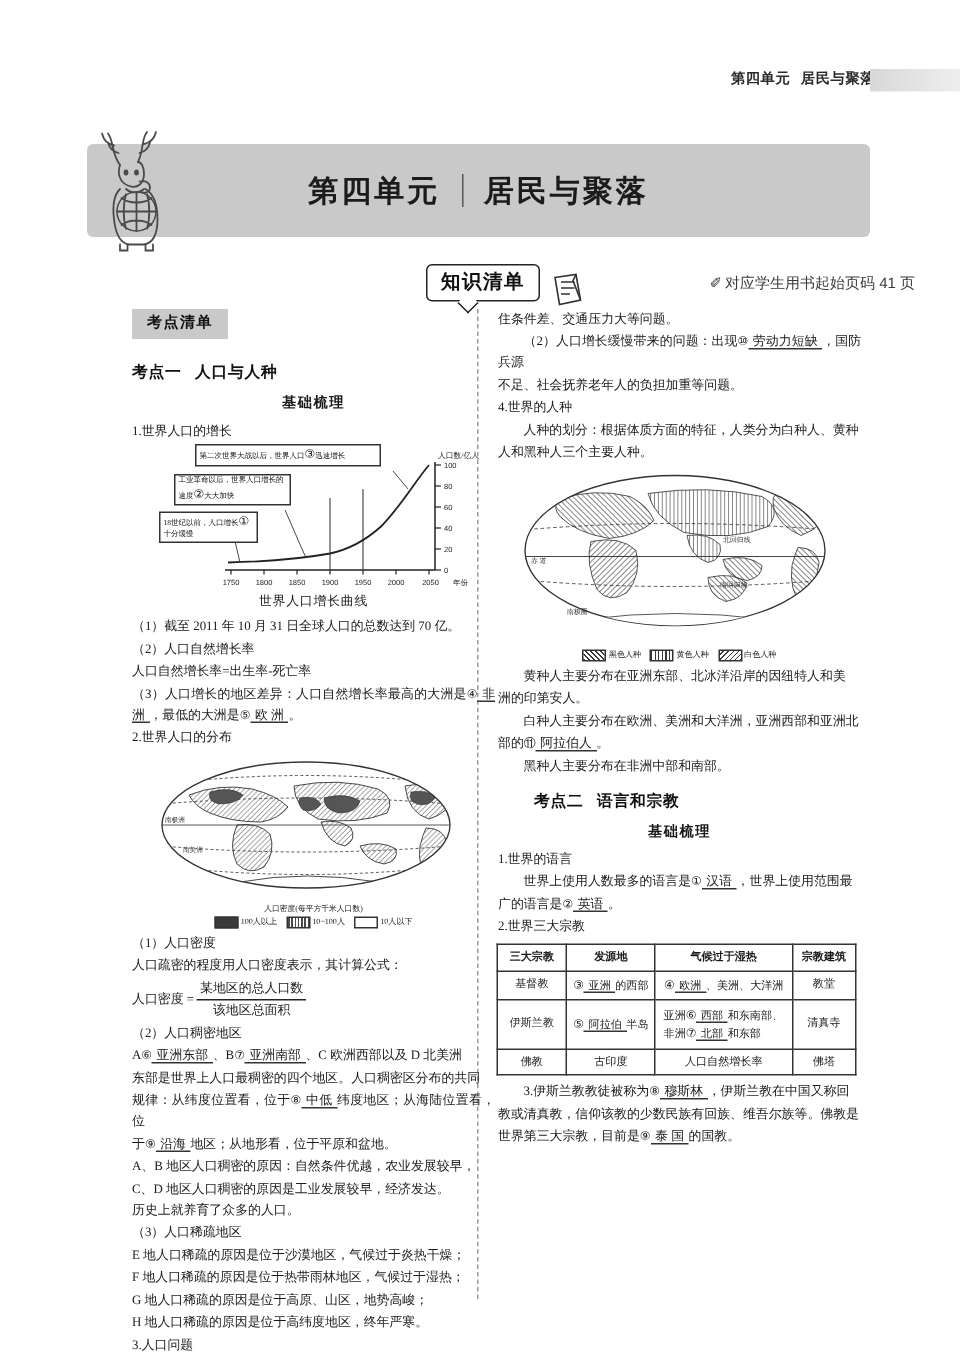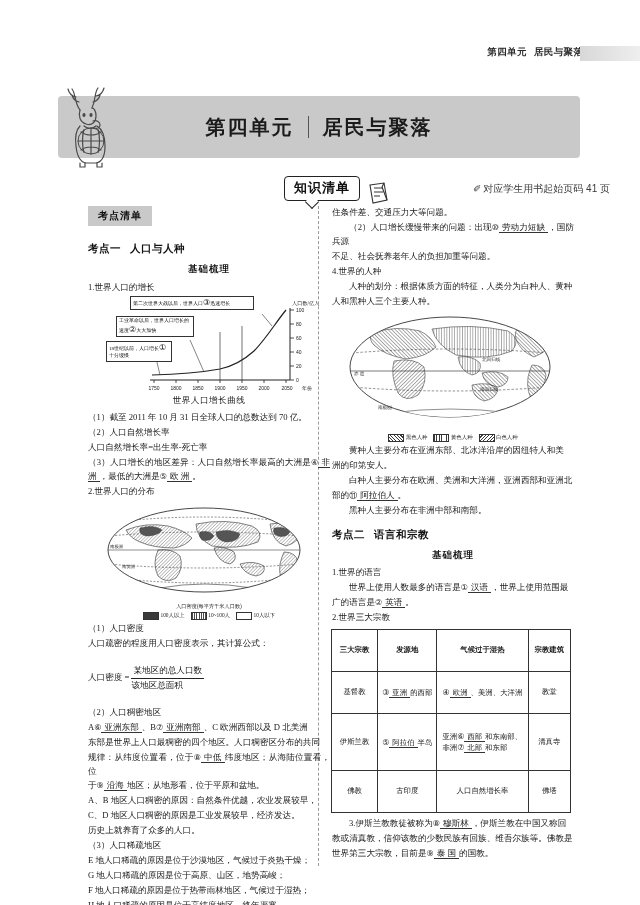--- a/index.html
+++ b/index.html
@@ -130,31 +130,31 @@
   }
   .sw{display:inline-block;width:14px;height:6px;border:.7px solid #333;vertical-align:middle;margin-right:1.5px;}
   .sw-dark{background:#3a3a3a;}
   .sw-mid{background:repeating-linear-gradient(90deg,#4a4a4a 0 1px,#fff 1px 2.2px);}
   .sw-light{background:#fff;}
   .sw-hatch{background:repeating-linear-gradient(45deg,#3a3a3a 0 .8px,#fff .8px 2.4px);}
   .sw-vert{background:repeating-linear-gradient(90deg,#3a3a3a 0 .8px,#fff .8px 2.4px);}
   .sw-cross{background:repeating-linear-gradient(-45deg,#3a3a3a 0 .8px,#fff .8px 2.4px);}
 
   
-  .frac{display:inline-block;vertical-align:middle;margin:12px 2px;}
+  .frac{display:inline-block;vertical-align:middle;text-align:center;margin:0 2px;}
   .frac .num{display:block;border-bottom:.9px solid #222;padding:0 2px 0;}
   .frac .den{display:block;padding-top:0;}
 
   
   table.rel{
     border-collapse:collapse;width:240px;margin:4px 0 4px -1px;
     font-size:7.4px;line-height:1.45;
   }
   table.rel th,table.rel td{
-    border:.8px solid #333;padding:15px 2px;text-align:center;vertical-align:middle;
+    border:.8px solid #333;padding:3px 2px;text-align:center;vertical-align:middle;
   }
   table.rel th{font-weight:700;}
   table.rel td.tall{height:26px;}
 </style>
 </head>
 <body>
 
 <div class="page">
 
   <div class="runhead">
@@ -364,22 +364,22 @@
     </div>
     <div class="p">
       <span>于</span><span class="cir">⑨</span><span class="blank">沿海</span><span>地区；从地形看，位于平原和盆地。</span>
     </div>
     <div class="p">A、B 地区人口稠密的原因：自然条件优越，农业发展较早，</div>
     <div class="p">C、D 地区人口稠密的原因是工业发展较早，经济发达。</div>
     <div class="p">历史上就养育了众多的人口。</div>
 
     <div class="p">（3）人口稀疏地区</div>
     <div class="p">E 地人口稀疏的原因是位于沙漠地区，气候过于炎热干燥；</div>
+    <div class="p">F 地人口稀疏的原因是位于热带雨林地区，气候过于湿热；</div>
     <div class="p">G 地人口稀疏的原因是位于高原、山区，地势高峻；</div>
-    <div class="p">F 地人口稀疏的原因是位于热带雨林地区，气候过于湿热；</div>
     <div class="p">H 地人口稀疏的原因是位于高纬度地区，终年严寒。</div>
 
     <div class="p">3.人口问题</div>
     <div class="p">（1）人口增长过快带来的问题：出现就业困难、饥饿贫困、居</div>
   </div>
 
   <div class="col col-right">
 
     <div class="p">住条件差、交通压力大等问题。</div>
     <div class="p p-ind">
@@ -446,21 +446,21 @@
     </div>
 
     <div class="p p-ind">黄种人主要分布在亚洲东部、北冰洋沿岸的因纽特人和美</div>
     <div class="p">洲的印第安人。</div>
     <div class="p p-ind">白种人主要分布在欧洲、美洲和大洋洲，亚洲西部和亚洲北</div>
     <div class="p">
       <span>部的</span><span class="cir">⑪</span><span class="blank">阿拉伯人</span><span>。</span>
     </div>
     <div class="p p-ind">黑种人主要分布在非洲中部和南部。</div>
 
-    <div class="kd-head" style="margin-top:8px;">
+    <div class="kd-head" style="margin-top:8px;margin-left:24px;">
       <span class="kd-no">考点二</span><span>语言和宗教</span>
     </div>
     <div class="jc-head">基础梳理</div>
 
     <div class="p">1.世界的语言</div>
     <div class="p p-ind">
       <span>世界上使用人数最多的语言是</span><span class="cir">①</span><span class="blank">汉语</span><span>，世界上使用范围最</span>
     </div>
     <div class="p">
       <span>广的语言是</span><span class="cir">②</span><span class="blank">英语</span><span>。</span>

